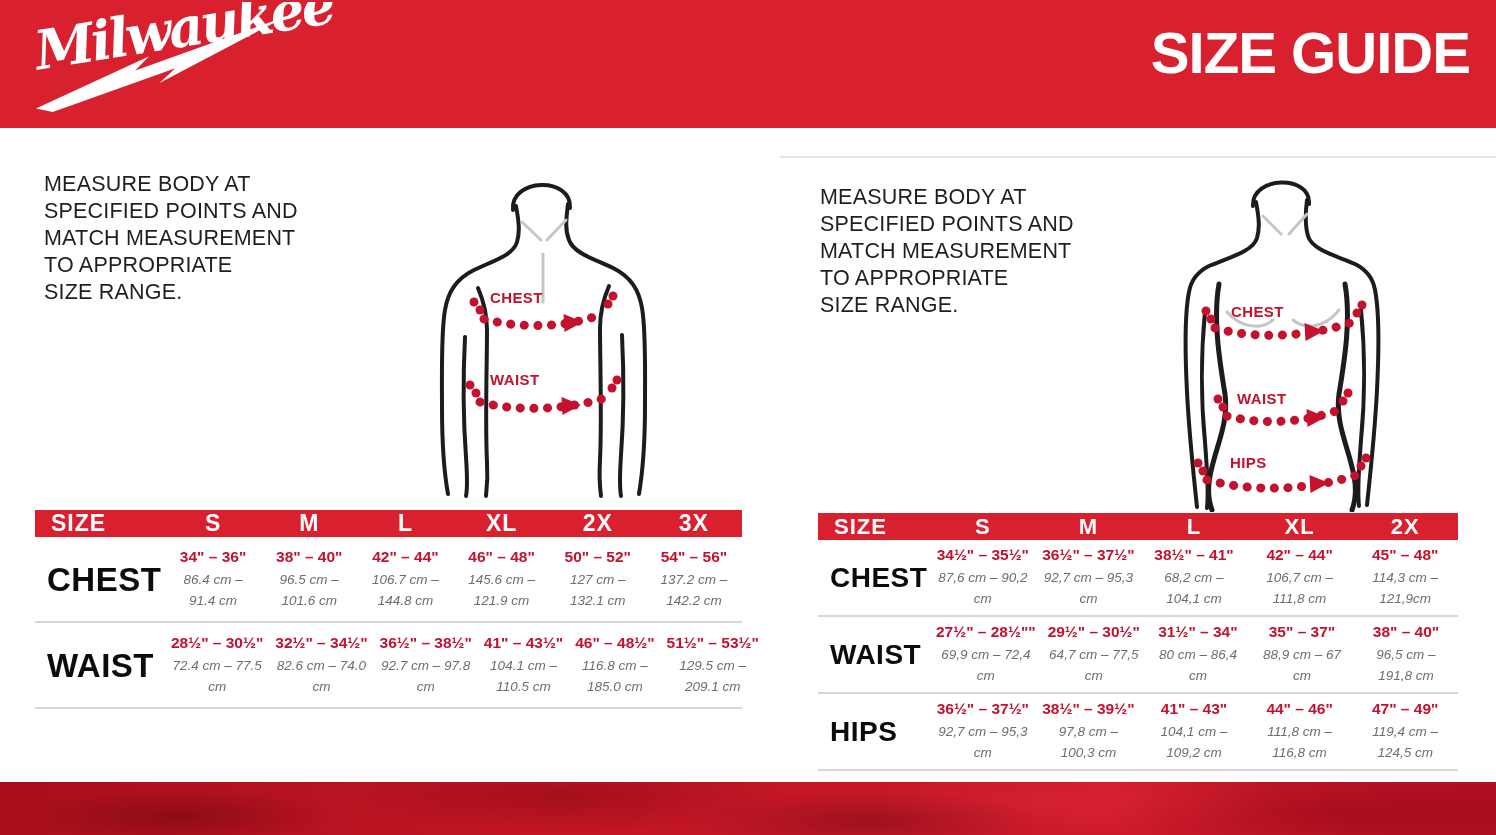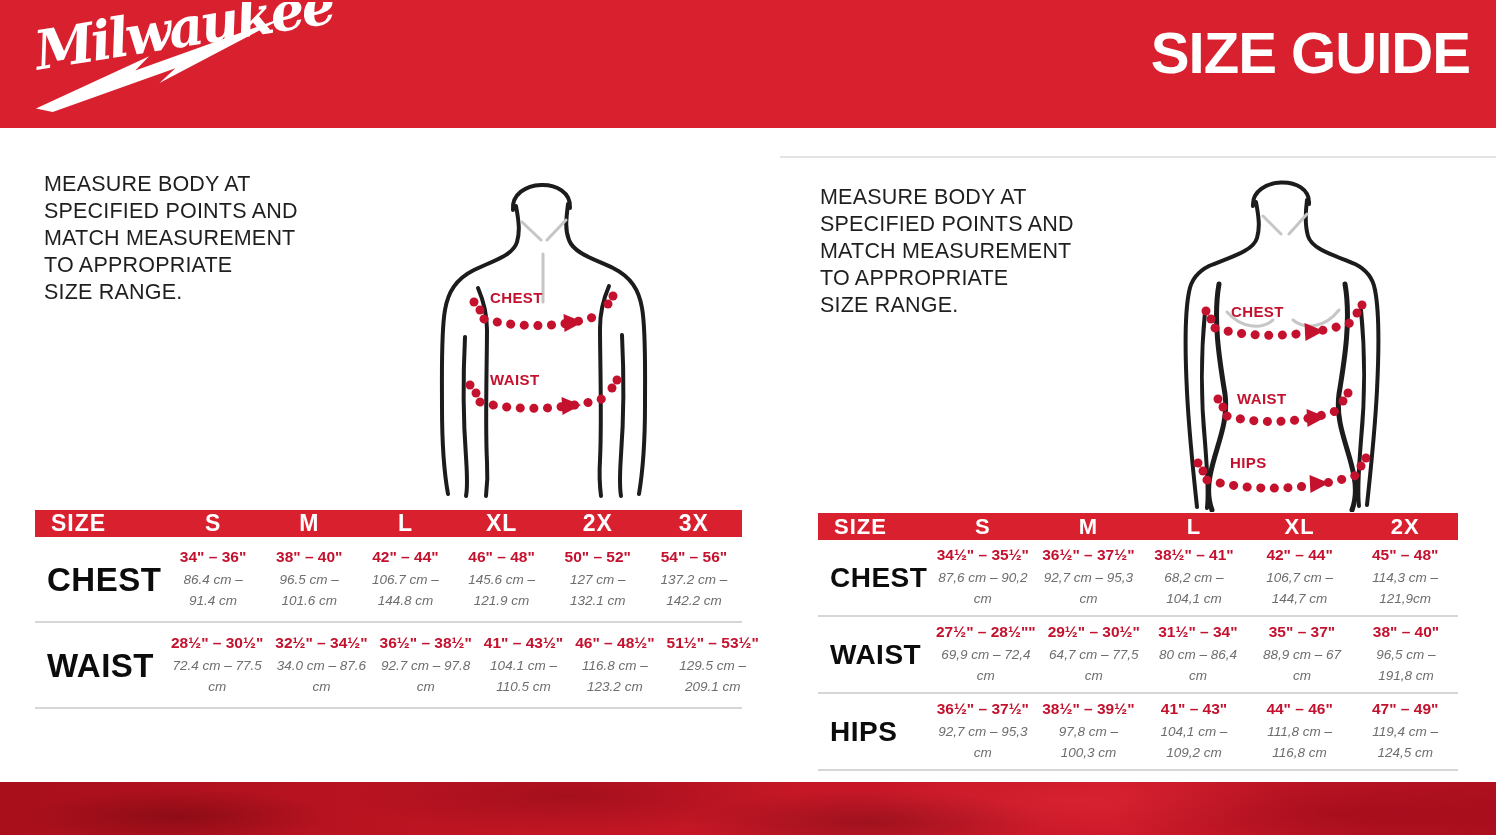--- a/index.html
+++ b/index.html
@@ -216,33 +216,33 @@
         </div>
     </div>
     <div class="trow">
       <div class="tlabel">WAIST</div>
       <div class="tcell">
           <div class="in">28½" – 30½"</div>
           <div class="cm">72.4 cm – 77.5 cm</div>
         </div>
       <div class="tcell">
           <div class="in">32½" – 34½"</div>
-          <div class="cm">34.0 cm – 87.6 cm</div>
+          <div class="cm">82.6 cm – 74.0 cm</div>
         </div>
       <div class="tcell">
           <div class="in">36½" – 38½"</div>
           <div class="cm">92.7 cm – 97.8 cm</div>
         </div>
       <div class="tcell">
           <div class="in">41" – 43½"</div>
           <div class="cm">104.1 cm – 110.5 cm</div>
         </div>
       <div class="tcell">
           <div class="in">46" – 48½"</div>
-          <div class="cm">116.8 cm – 123.2 cm</div>
+          <div class="cm">116.8 cm – 185.0 cm</div>
         </div>
       <div class="tcell">
           <div class="in">51½" – 53½"</div>
           <div class="cm">129.5 cm – 209.1 cm</div>
         </div>
     </div>
   </div>
 
   <div class="size-table right">
     <div class="thead">
@@ -262,21 +262,21 @@
       <div class="tcell">
           <div class="in">36½" – 37½"</div>
           <div class="cm">92,7 cm – 95,3 cm</div>
         </div>
       <div class="tcell">
           <div class="in">38½" – 41"</div>
           <div class="cm">68,2 cm – 104,1 cm</div>
         </div>
       <div class="tcell">
           <div class="in">42" – 44"</div>
-          <div class="cm">106,7 cm – 144,7 cm</div>
+          <div class="cm">106,7 cm – 111,8 cm</div>
         </div>
       <div class="tcell">
           <div class="in">45" – 48"</div>
           <div class="cm">114,3 cm – 121,9cm</div>
         </div>
     </div>
     <div class="trow">
       <div class="tlabel">WAIST</div>
       <div class="tcell">
           <div class="in">27½" – 28½""</div>

